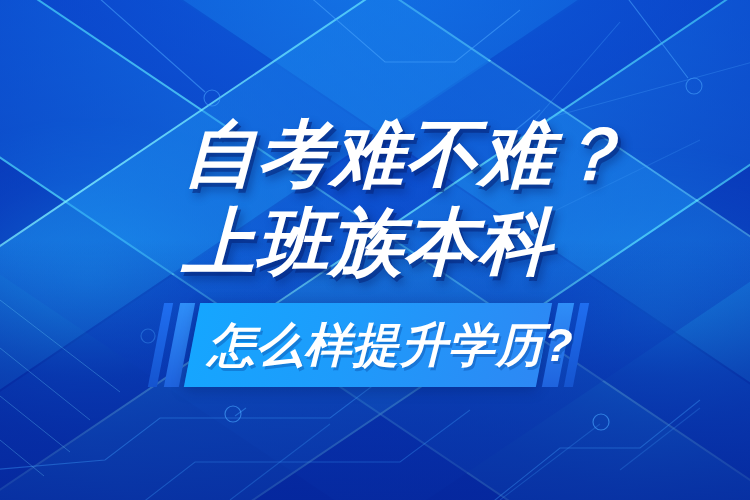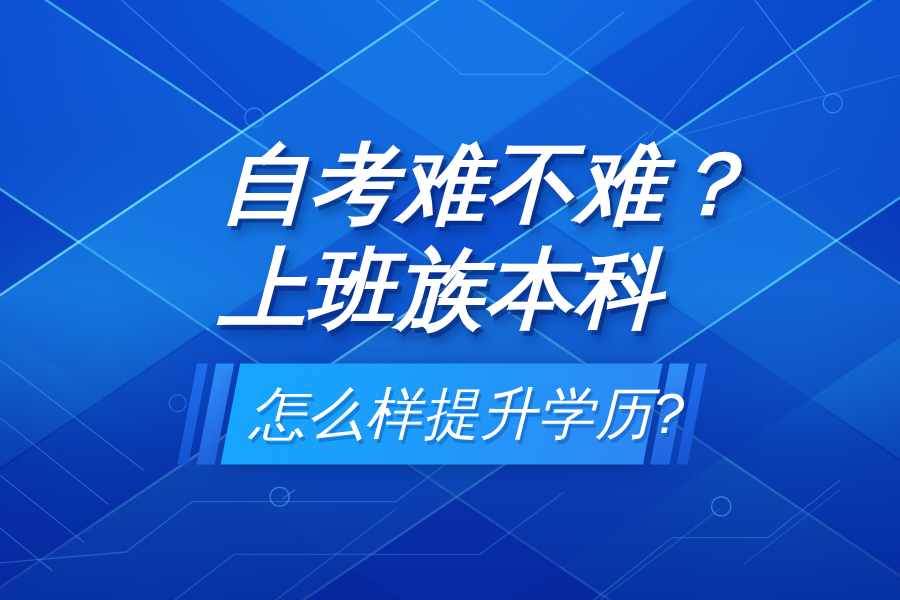--- a/index.html
+++ b/index.html
@@ -99,21 +99,21 @@
     background:linear-gradient(100deg,#15a6ff 0%,#1e9bfb 45%,#2d88f4 100%);
     box-shadow:0 3px 14px rgba(2,22,88,.32);
   }
   .sl-c{left:400px;width:16px;background:linear-gradient(180deg,#2f8ef8,#1f63de);}
   .sl-d{left:422px;width:9px;background:linear-gradient(180deg,#1f6ef0,#1554cf);}
 
   .subtitle{
     position:absolute;left:58px;top:0;height:84px;
     display:flex;align-items:center;
     color:#ffffff;
-    font-weight:normal;
+    font-weight:bold;
     font-size:47px;
     letter-spacing:1px;
     font-style:italic;
     white-space:nowrap;
     text-shadow:2px 3px 0 rgba(8,70,160,.38);
   }
 </style>
 </head>
 <body>
 

